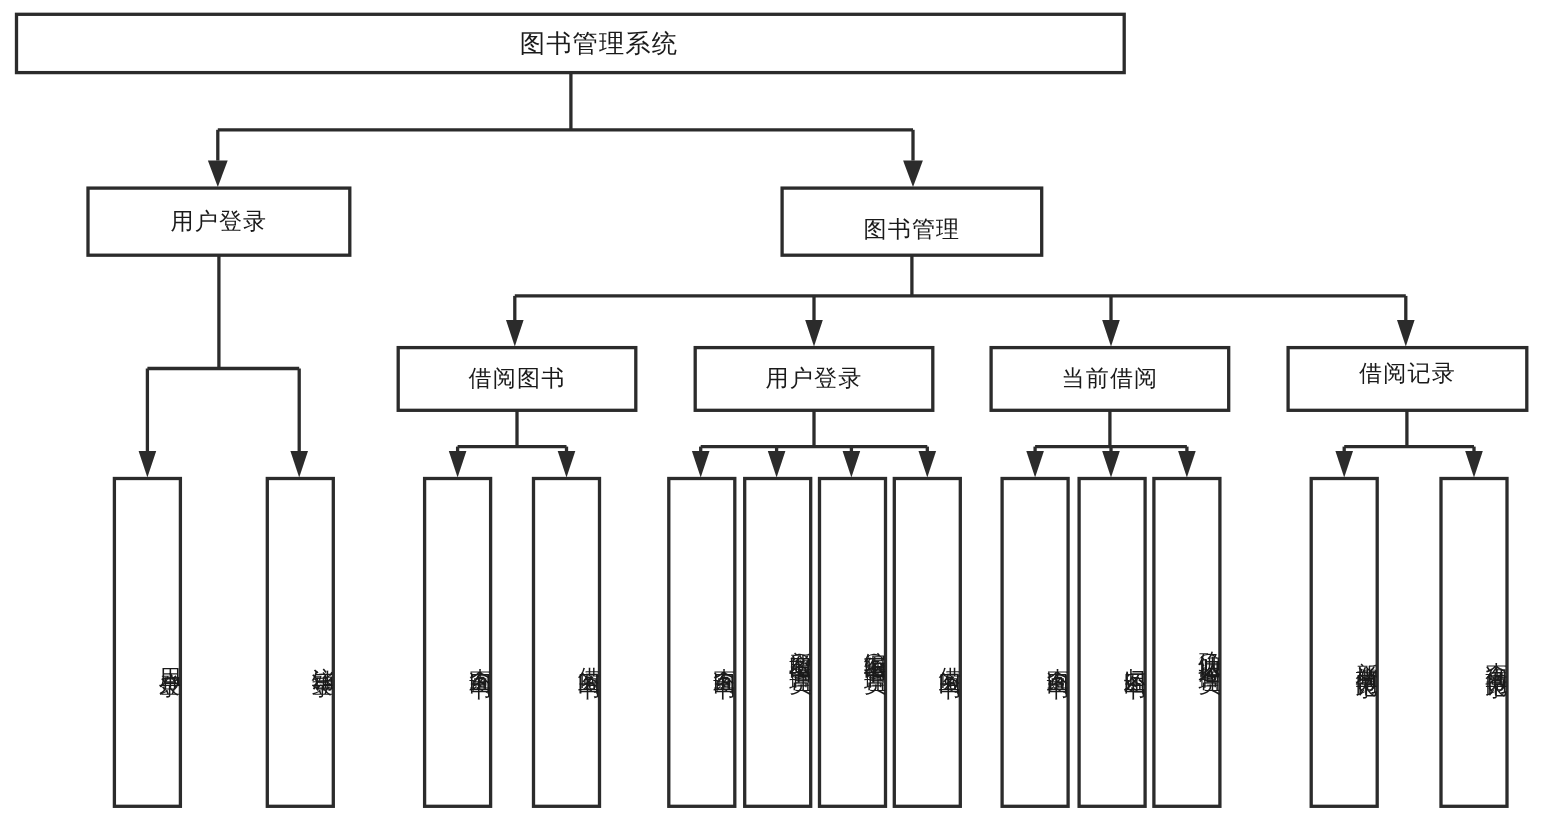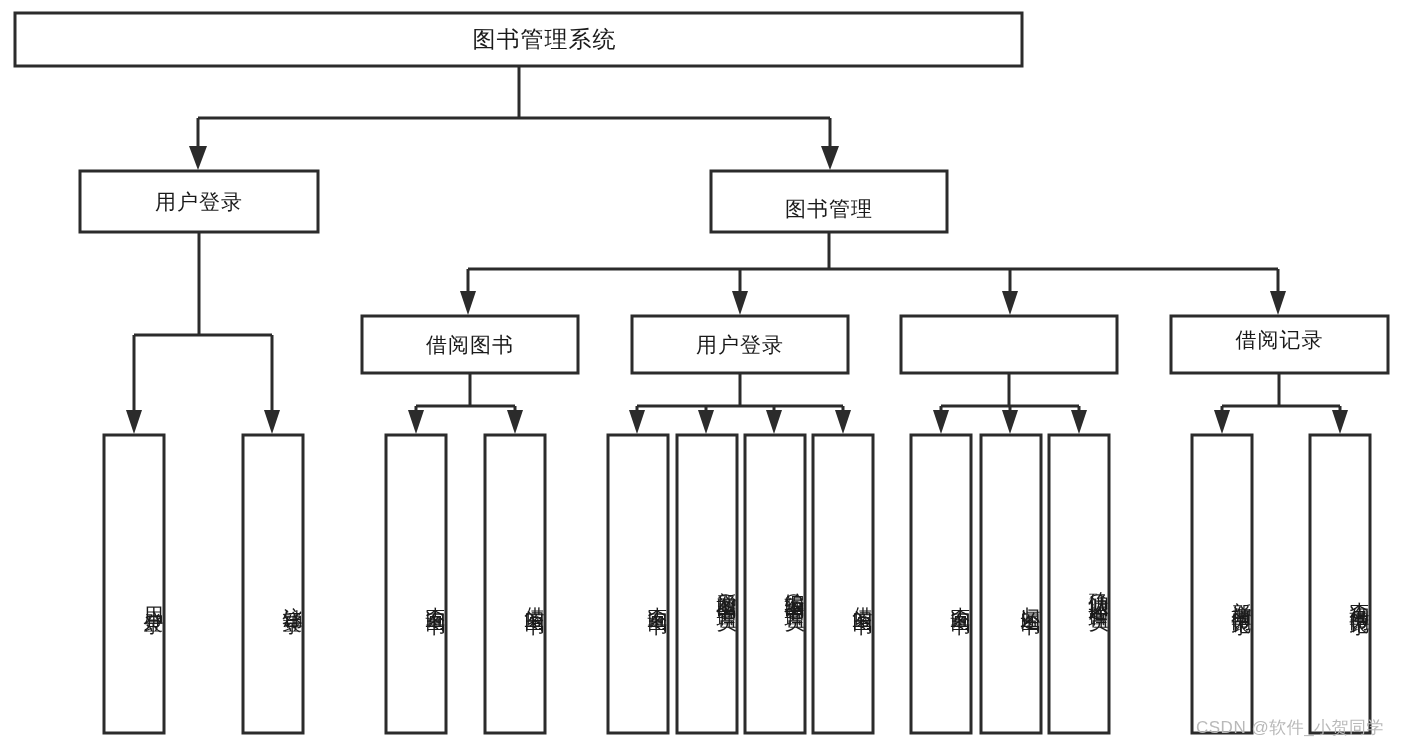--- a/index.html
+++ b/index.html
@@ -182,31 +182,31 @@
     <rect class="node-box" x="1310" y="435" width="60" height="298"></rect>
   </svg>
 
   <div class="node-label horizontal root" style="left:15px; top:13px; width:1059px; height:53px;">图书管理系统</div>
 
   <div class="node-label horizontal" style="left:80px; top:171px; width:238px; height:61px;">用户登录</div>
   <div class="node-label horizontal" style="left:711px; top:171px; width:236px; height:76px;">图书管理</div>
 
   <div class="node-label horizontal" style="left:362px; top:316px; width:216px; height:57px;">借阅图书</div>
   <div class="node-label horizontal" style="left:632px; top:316px; width:216px; height:57px;">用户登录</div>
+  <div class="node-label horizontal" style="left:901px; top:316px; width:216px; height:57px;">当前借阅</div>
   <div class="node-label horizontal" style="left:1171px; top:316px; width:217px; height:47px;text-align:center;">借阅记录</div>
 
   <div class="node-label vertical" style="left:104px; top:435px; width:60px; height:298px;">用户登录</div>
   <div class="node-label vertical" style="left:243px; top:435px; width:60px; height:298px;">注销登录</div>
   <div class="node-label vertical" style="left:386px; top:435px; width:60px; height:298px;">查询图书</div>
   <div class="node-label vertical" style="left:485px; top:435px; width:60px; height:298px;">借阅图书</div>
   <div class="node-label vertical" style="left:608px; top:435px; width:60px; height:298px;">查询图书</div>
   <div class="node-label vertical" style="left:677px; top:435px; width:60px; height:298px; padding-top:10px;">新增图书（管理员）</div>
   <div class="node-label vertical" style="left:745px; top:435px; width:60px; height:298px; padding-top:10px;">编辑图书（管理员）</div>
   <div class="node-label vertical" style="left:813px; top:435px; width:60px; height:298px;">借阅图书</div>
   <div class="node-label vertical" style="left:911px; top:435px; width:60px; height:298px;">查询图书</div>
   <div class="node-label vertical" style="left:981px; top:435px; width:60px; height:298px;">归还图书</div>
   <div class="node-label vertical" style="left:1049px; top:435px; width:60px; height:298px; padding-top:10px;">确认归还（管理员）</div>
   <div class="node-label vertical" style="left:1192px; top:435px; width:60px; height:298px; padding-top:22px;">新增借阅记录</div>
   <div class="node-label vertical" style="left:1310px; top:435px; width:60px; height:298px; padding-top:22px;">查询借阅记录</div>
 
-  <div class="watermark" style="left:1196px; top:716px;">CSDN @软件_小贺同学</div>
 
 </div>
 
 </body></html>

